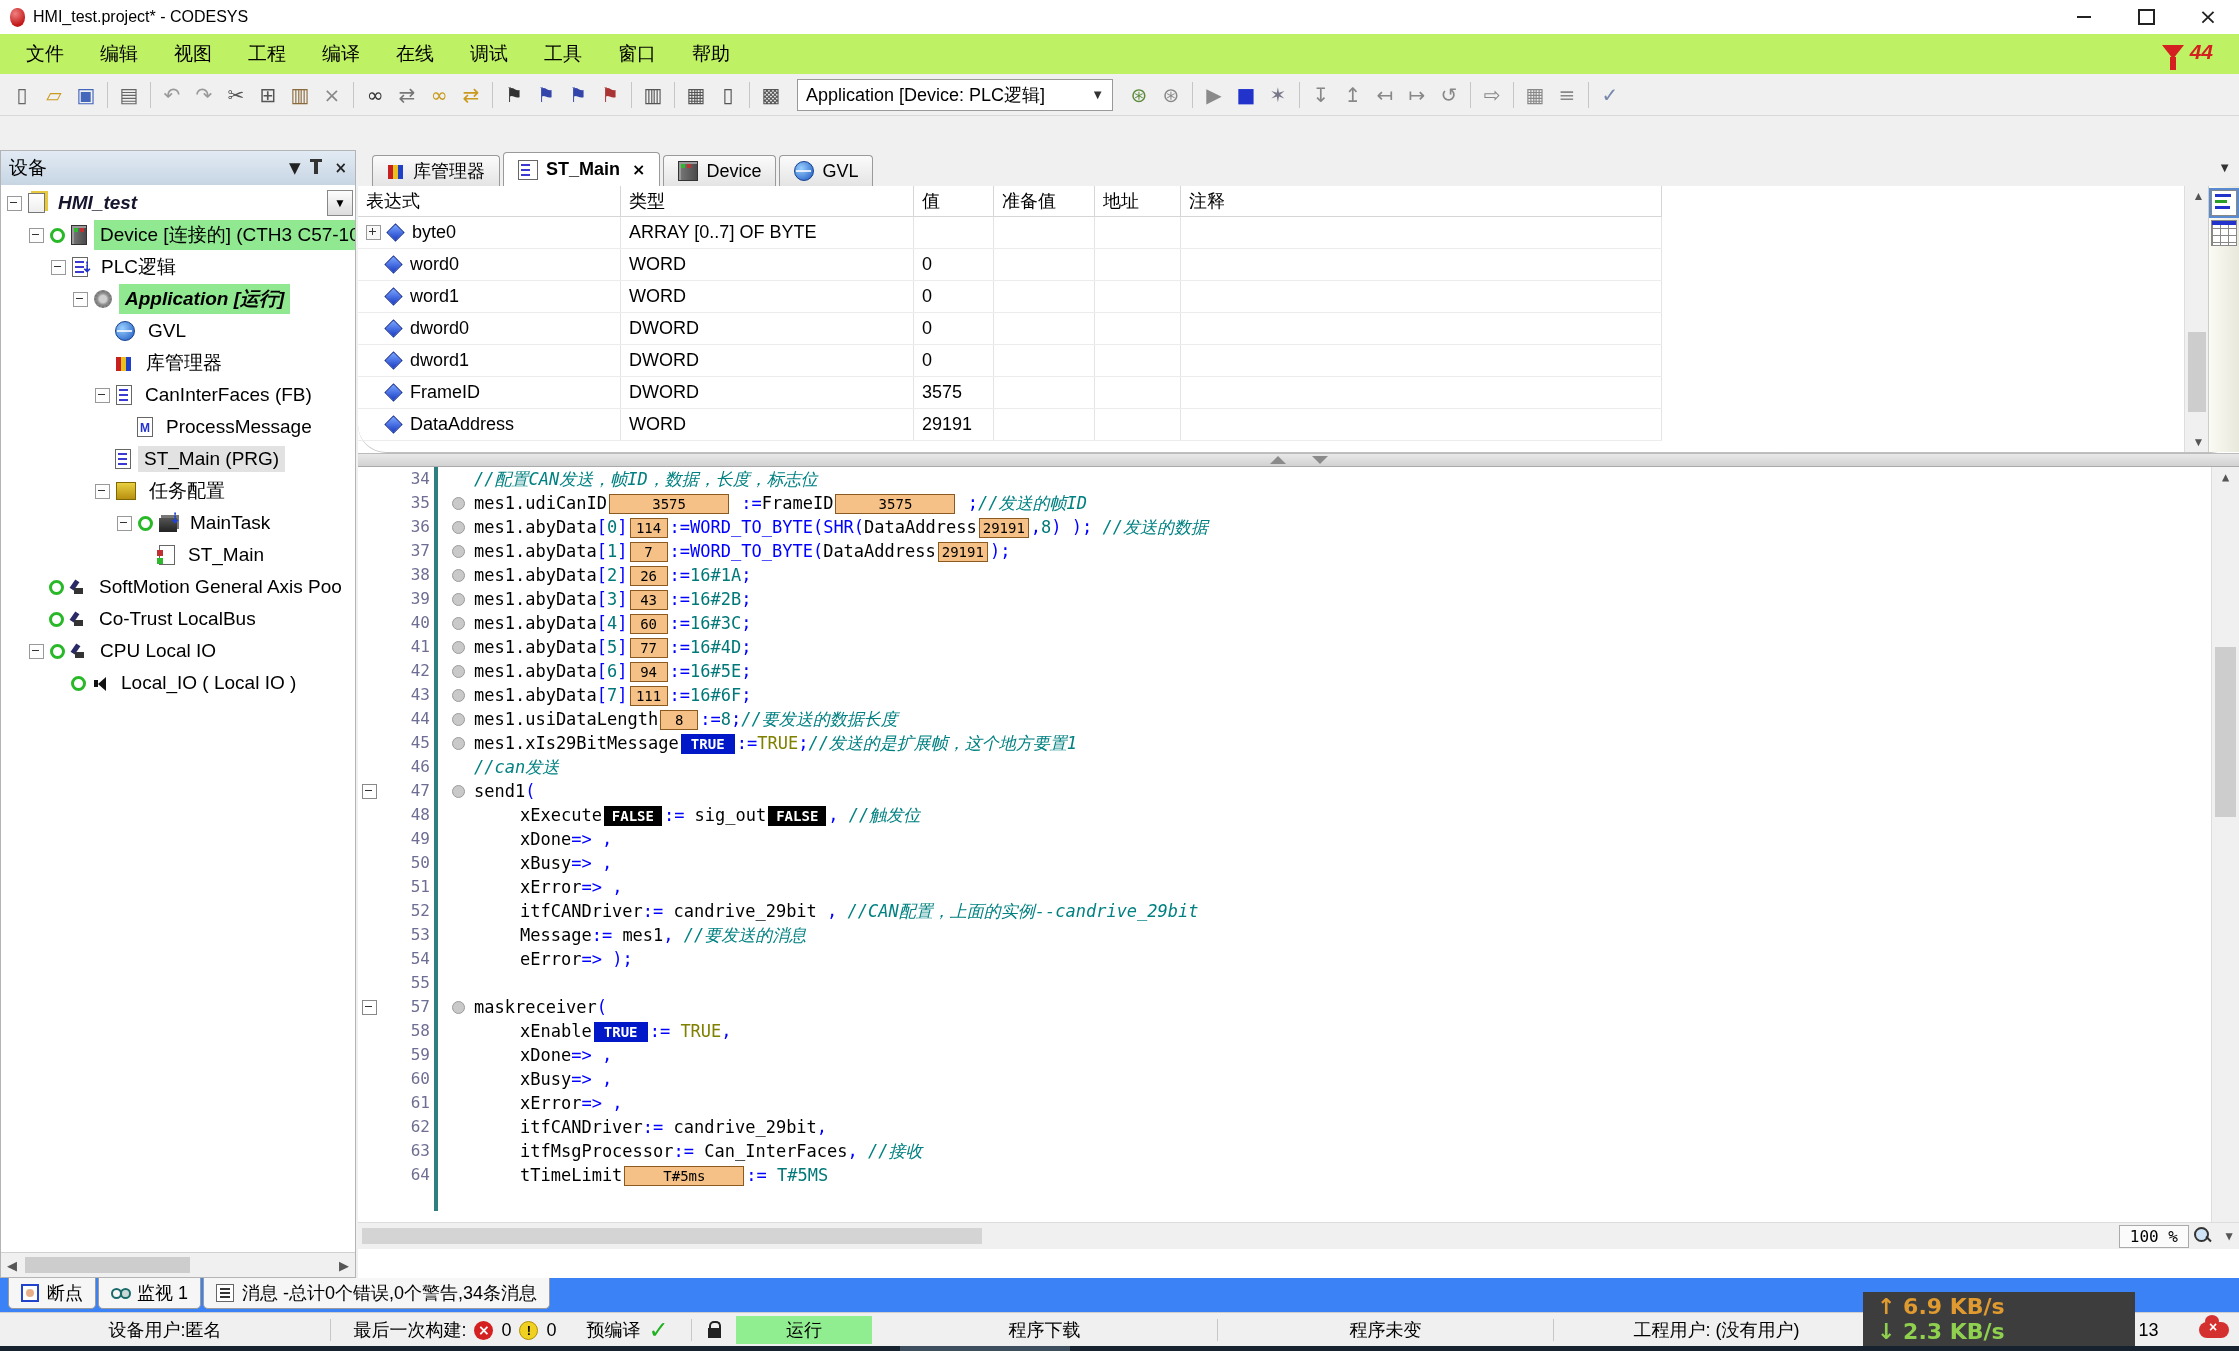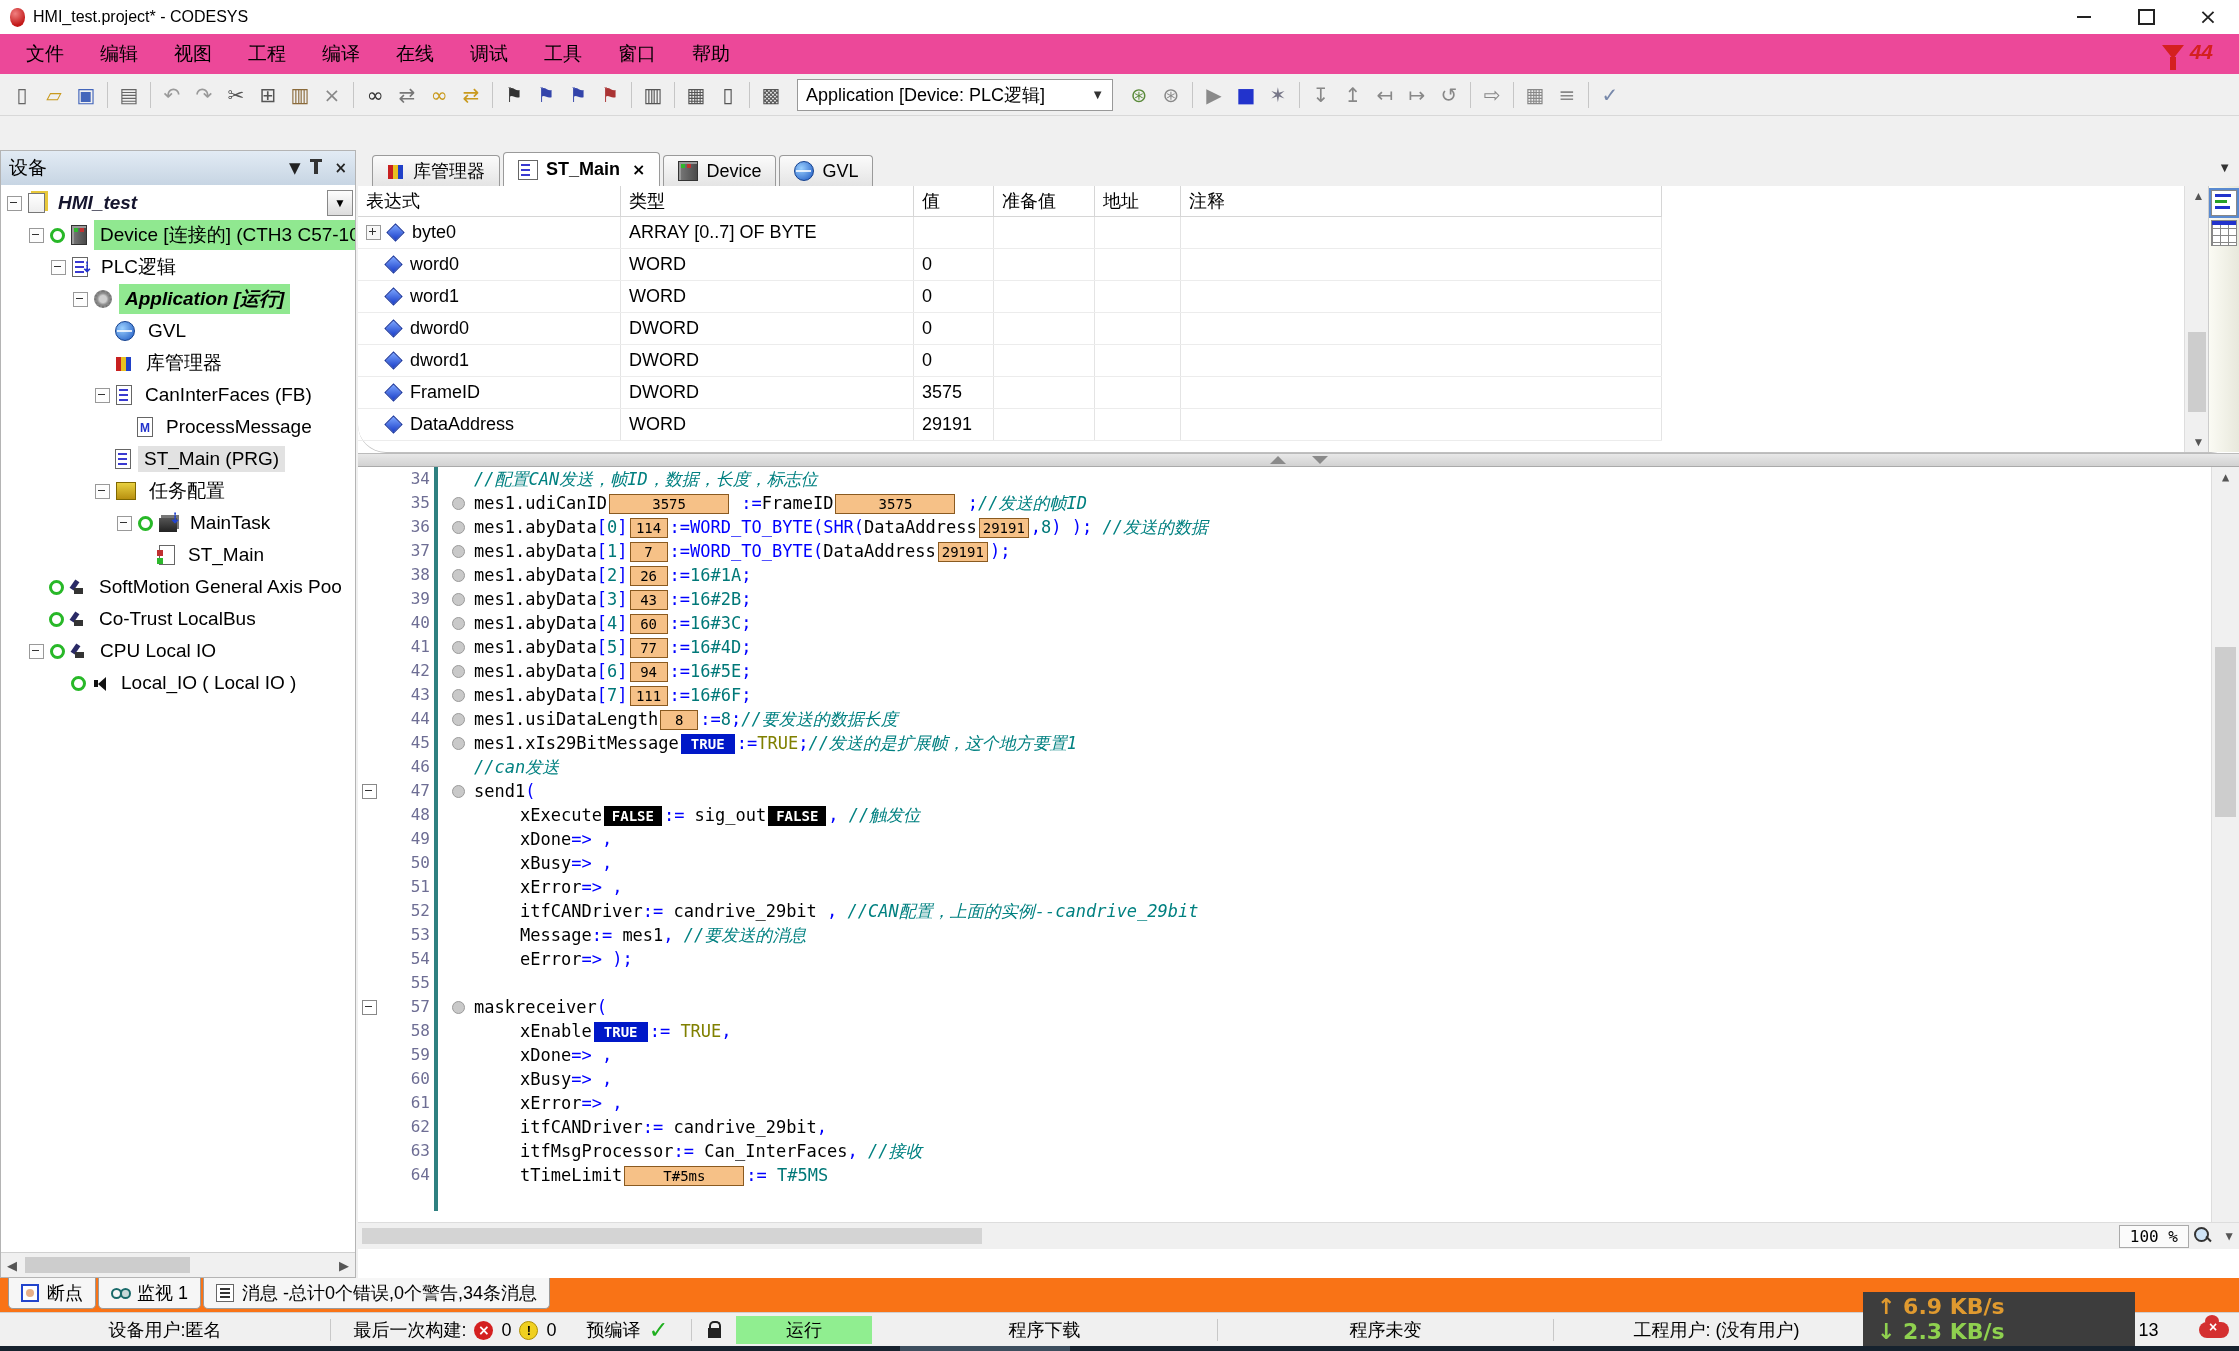--- a/index.html
+++ b/index.html
@@ -10,21 +10,21 @@
             display:flex;align-items:center;border-bottom:1px solid #e5e5e5;}
   .app-ico{width:15px;height:19px;margin:0 8px 0 10px;border-radius:45% 45% 50% 50%;
            background:radial-gradient(circle at 35% 30%,#f08080,#c21818 70%);}
   #win-title{font-size:16px;text-align:right;}
   #win-btns{margin-left:auto;display:flex;height:34px;}
   .winbtn{width:62px;height:34px;display:flex;align-items:center;justify-content:center;}
   .wb-min{width:14px;height:2px;background:#222;}
   .wb-max{width:13px;height:12px;border:2px solid #222;}
   .wb-close{font-size:22px;line-height:22px;color:#222;font-family:"DejaVu Sans",sans-serif;}
   
-  #menubar{position:absolute;left:0;top:34px;width:2239px;height:40px;background:#ec4899;
+  #menubar{position:absolute;left:0;top:34px;width:2239px;height:40px;background:#bef264;
            display:flex;align-items:center;padding-left:8px;box-sizing:border-box;}
   .menu-item{padding:0 18px;font-size:19px;}
   #filter-badge{position:absolute;right:26px;top:40px;display:flex;align-items:center;gap:6px;}
   .funnel{width:0;height:0;border-left:11px solid transparent;border-right:11px solid transparent;
           border-top:14px solid #d42020;position:relative;}
   .funnel::after{content:"";position:absolute;left:-3px;top:-2px;width:6px;height:13px;background:#d42020;}
   #filter-count{color:#d42020;font-weight:bold;font-size:21px;font-style:italic;}
   
   #toolbar{position:absolute;left:0;top:74px;width:2239px;height:42px;background:#f0f0f0;
            border-bottom:1px solid #d8d8d8;display:flex;align-items:center;padding-left:6px;box-sizing:border-box;}
@@ -165,21 +165,21 @@
   #code-vthumb{position:absolute;left:3px;top:180px;width:21px;height:170px;background:#cdcdcd;}
   #code-bottom{position:absolute;left:0;bottom:0;width:100%;height:26px;background:#f0f0f0;
                border-top:1px solid #ddd;display:flex;align-items:center;}
   #code-hthumb{width:620px;height:16px;background:#d4d4d4;margin-left:4px;}
   #zoom-ctl{margin-left:auto;display:flex;align-items:center;height:26px;}
   #zoom-box{border:1px solid #aaa;background:#fbfbfb;font-size:16px;padding:1px 10px;margin-right:4px;}
   .magnifier{width:20px;height:20px;position:relative;margin-right:6px;}
   .magnifier::before{content:"";position:absolute;left:1px;top:1px;width:11px;height:11px;border:2px solid #333;border-radius:50%;background:#cfe4f7;}
   .magnifier::after{content:"";position:absolute;left:12px;top:12px;width:7px;height:2px;background:#333;transform:rotate(45deg);}
   
-  #bottom-tabs{position:absolute;left:0;top:1278px;width:2239px;height:34px;background:#f97316;
+  #bottom-tabs{position:absolute;left:0;top:1278px;width:2239px;height:34px;background:#3b82f6;
                display:flex;align-items:flex-start;padding-left:8px;box-sizing:border-box;}
   .btab{height:30px;display:flex;align-items:center;gap:8px;padding:0 12px;font-size:18px;
         border:1px solid #9a9a9a;border-top:none;background:#f6f6f6;border-radius:0 0 5px 5px;margin-right:2px;}
   .bt-ico{width:18px;height:18px;position:relative;flex:none;}
   .bt-break{border:2px solid #2244cc;background:#fff;box-sizing:border-box;}
   .bt-break::after{content:"";position:absolute;left:3px;top:3px;width:8px;height:8px;background:#e8b088;border-radius:50%;}
   .bt-watch::before{content:"";position:absolute;left:0;top:4px;width:7px;height:7px;border:2px solid #1a6a6a;border-radius:50%;box-shadow:9px 0 0 -2px #1a6a6a33;}
   .bt-watch::after{content:"";position:absolute;left:9px;top:4px;width:7px;height:7px;border:2px solid #1a6a6a;border-radius:50%;}
   .bt-msg{background:#fff;border:1px solid #666;box-sizing:border-box;
           background-image:linear-gradient(#333 2px,transparent 2px),linear-gradient(#333 2px,transparent 2px),linear-gradient(#333 2px,transparent 2px);

